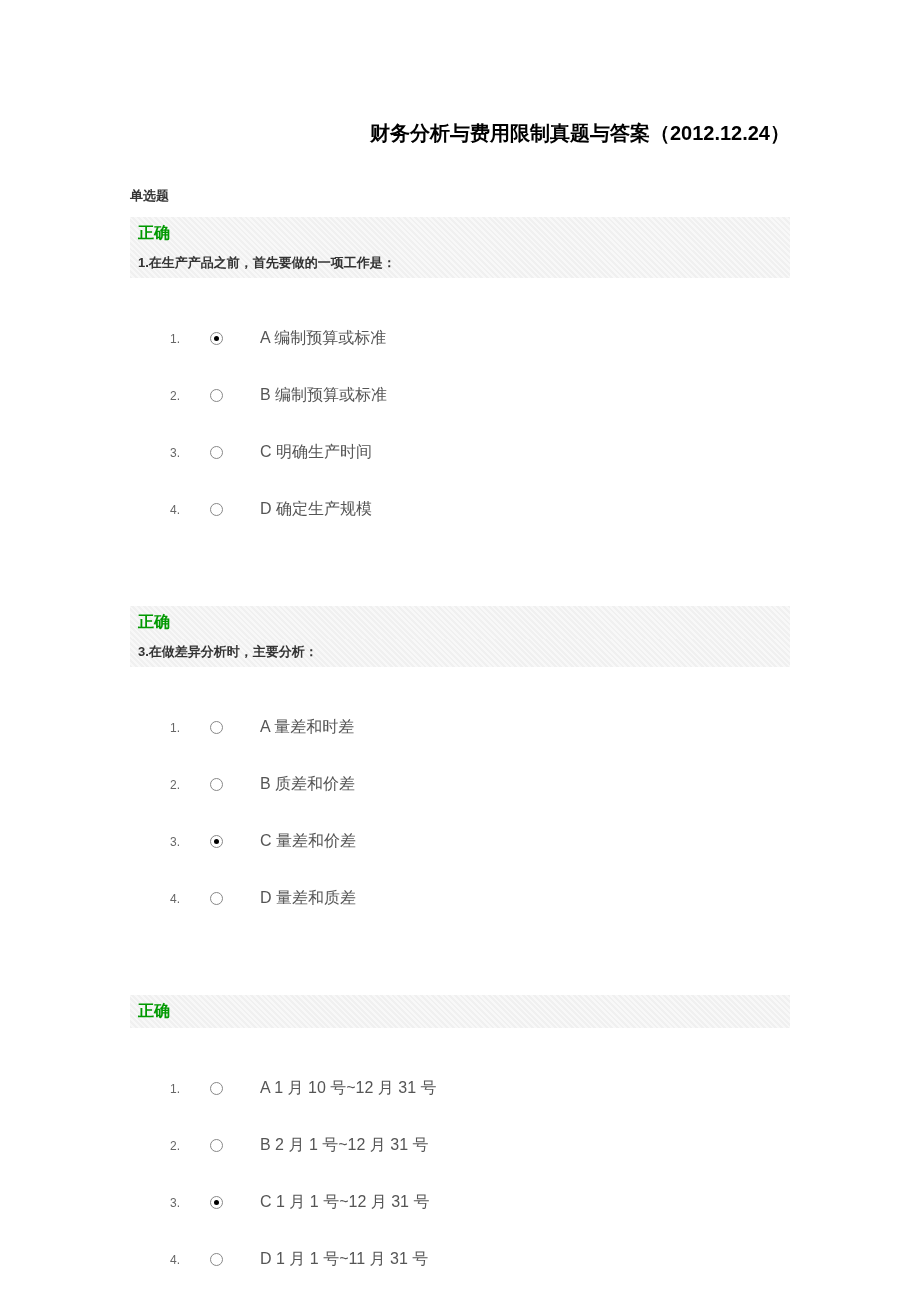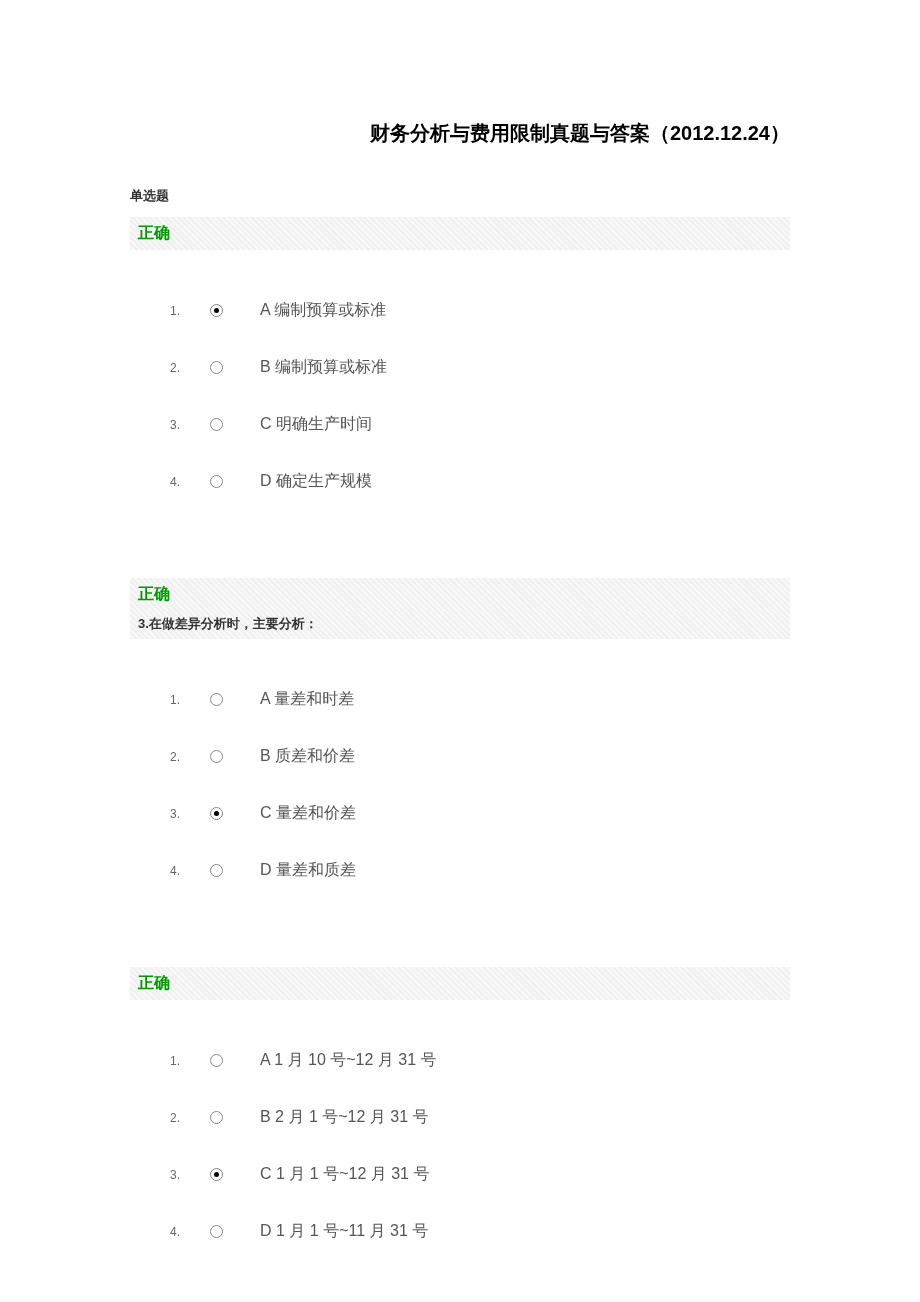--- a/index.html
+++ b/index.html
@@ -107,20 +107,21 @@
   </style>
 </head>
 <body>
 
 <div class="page">
   <h1 class="title">财务分析与费用限制真题与答案（2012.12.24）</h1>
   <div class="section-heading">单选题</div>
   <div id="questions-container">
       <div class="question-block">
         <div class="status-bar"><span class="status-label">正确</span></div>
+        <div class="question-text">1.在生产产品之前，首先要做的一项工作是：</div>
         <div class="options">
           <div class="option-row">
             <span class="option-num">1.</span>
             <span class="radio-wrap">
               <span class="radio selected"></span>
             </span>
             <span class="option-text">A  编制预算或标准</span>
           </div>
           <div class="option-row">
             <span class="option-num">2.</span>

